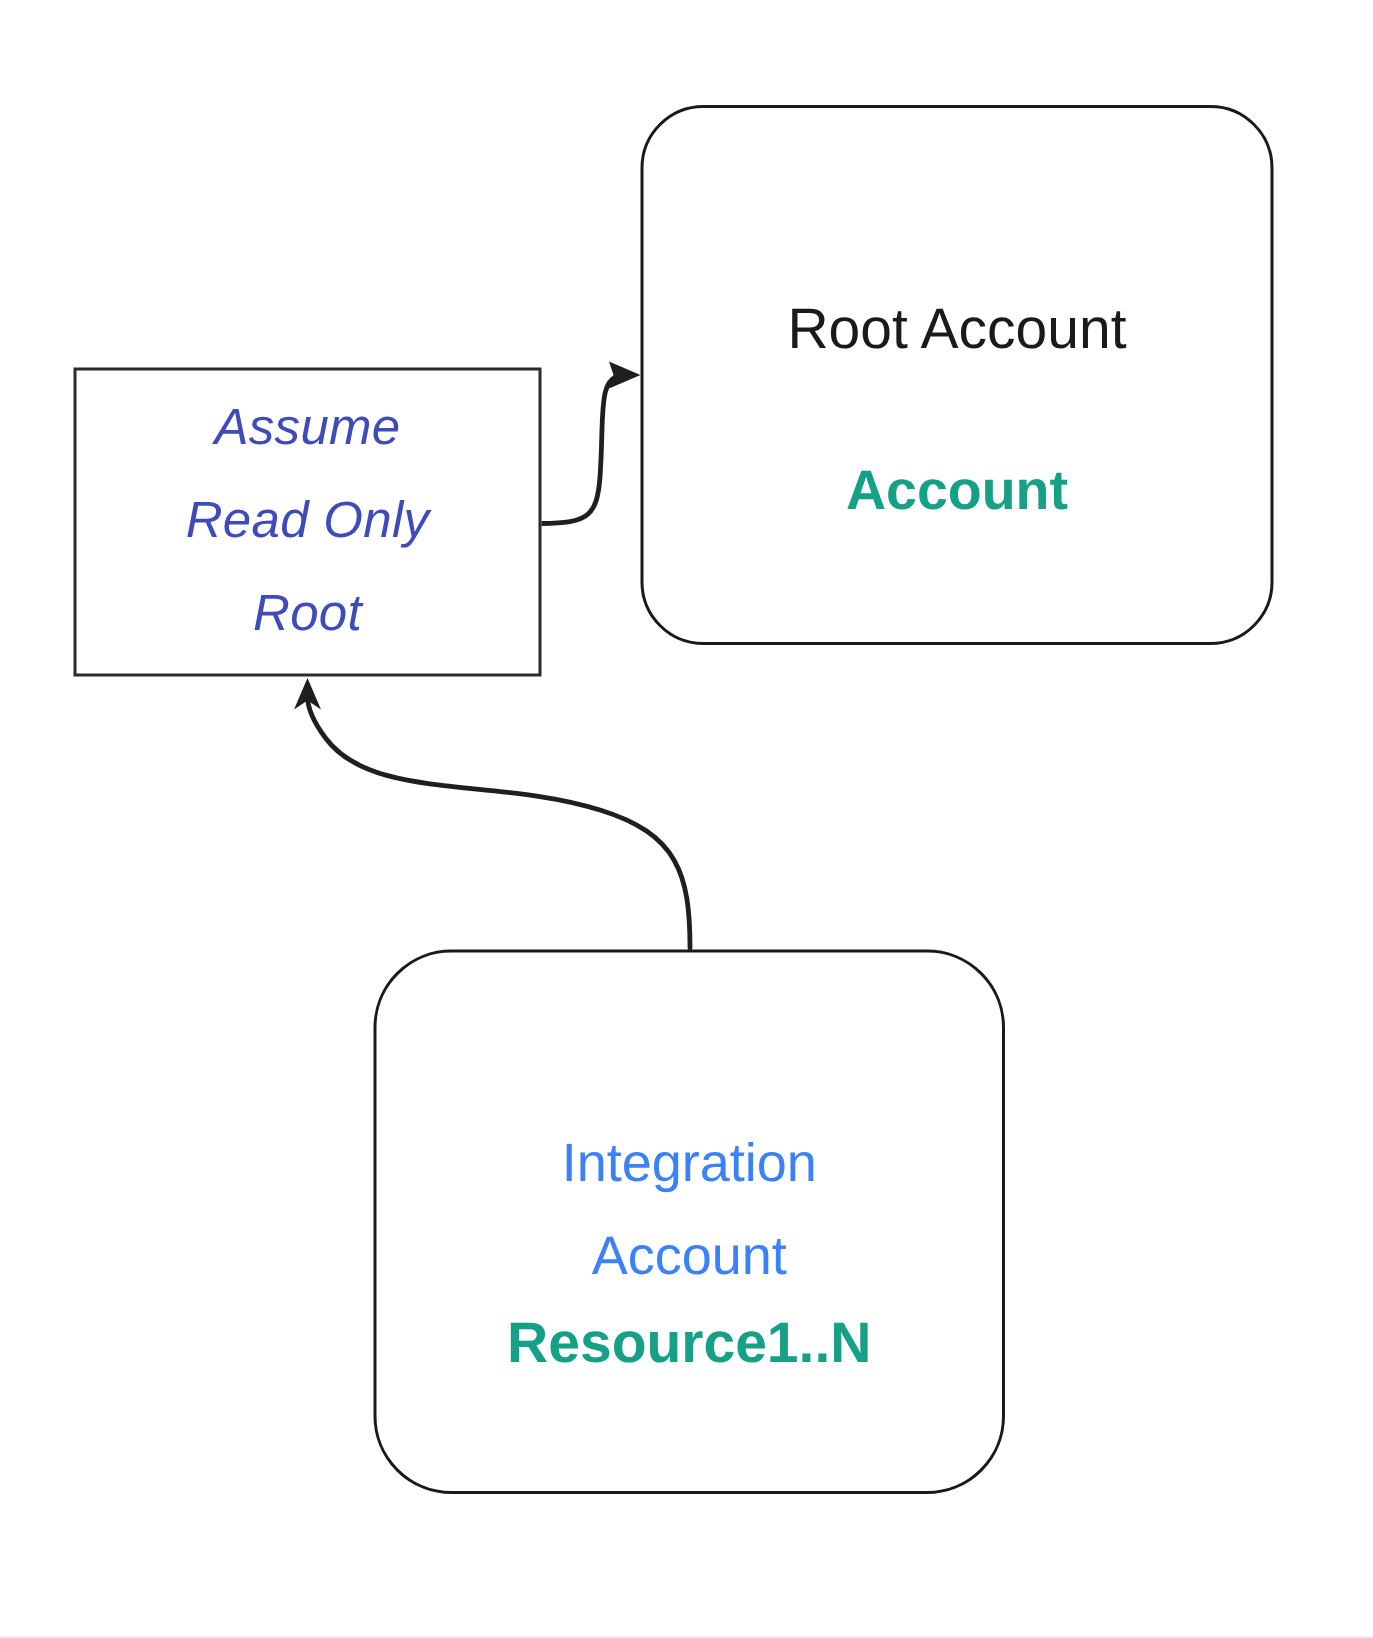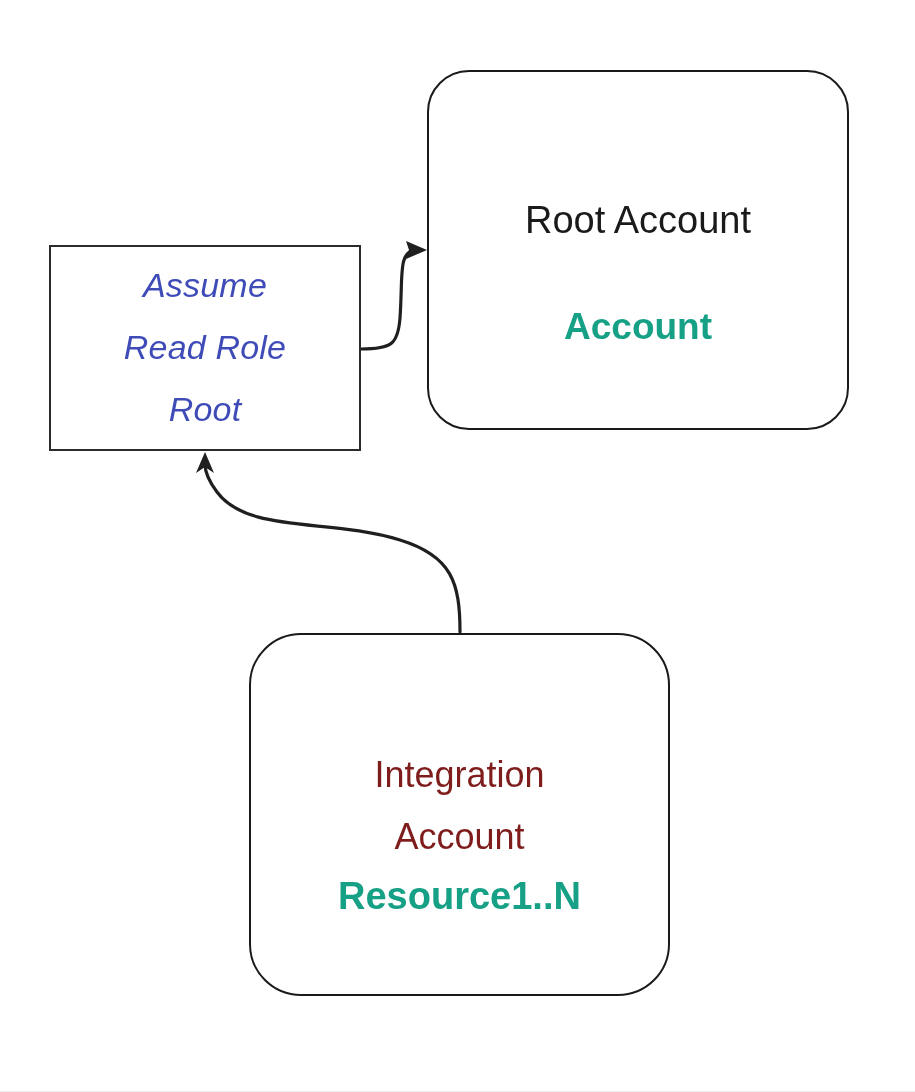--- a/index.html
+++ b/index.html
@@ -86,21 +86,21 @@
     left: 249px;
     top: 633px;
     width: 421px;
     height: 363px;
     border: 2px solid #1a1a1a;
     border-radius: 52px;
   }
   #node-integration .title {
     font-size: 36px;
     font-weight: 400;
-    color: #7f1d1d;
+    color: #3b82f6;
     line-height: 1.72;
     margin-top: 34px;
   }
   #node-integration .accent {
     font-size: 38px;
     font-weight: bold;
     line-height: 1.2;
     margin-top: 6px;
   }
 
@@ -136,21 +136,21 @@
   <div class="node" id="node-root">
     <div class="title">Root Account</div>
     <div class="accent" style="color: rgb(22, 160, 133);">
       <div>Account</div>
     </div>
   </div>
 
   <div class="node" id="node-assume">
     <div class="label" style="color: rgb(63, 76, 184);">
       <div>Assume</div>
-      <div>Read Role</div>
+      <div>Read Only</div>
       <div>Root</div>
     </div>
   </div>
 
   <div class="node" id="node-integration">
     <div class="title">
       <div>Integration</div>
       <div>Account</div>
     </div>
     <div class="accent" style="color: rgb(22, 160, 133);">Resource1..N</div>

